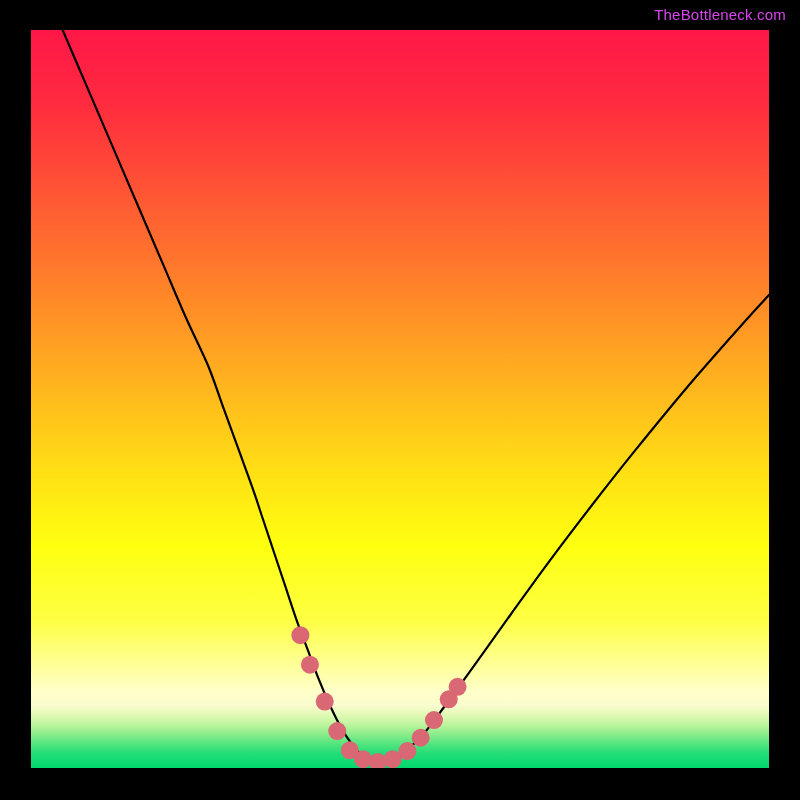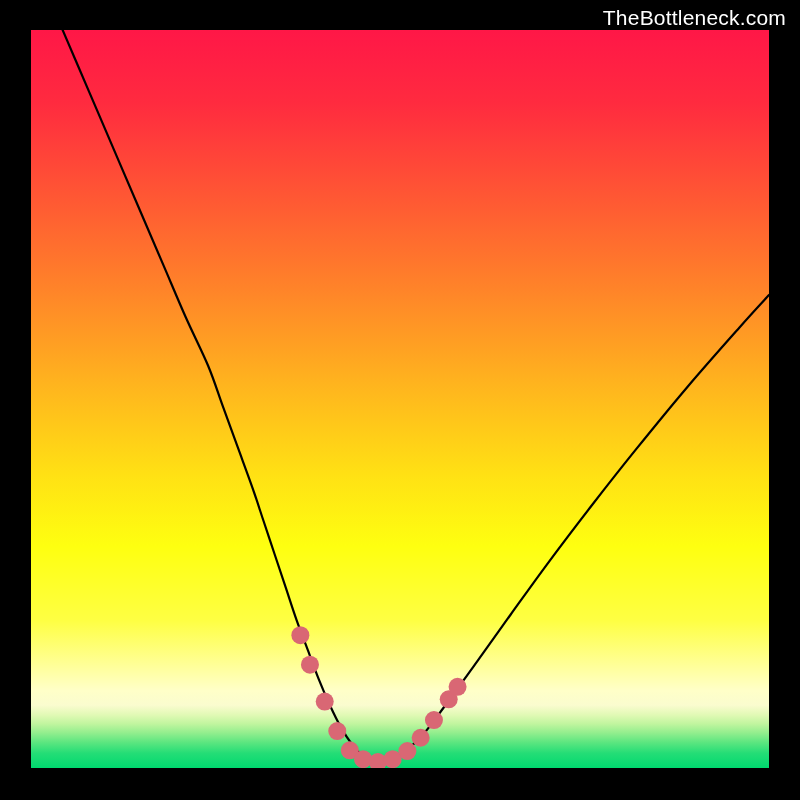--- a/index.html
+++ b/index.html
@@ -39,22 +39,22 @@
     left: 0;
     top: 0;
     width: 100%;
     height: 100%;
     overflow: visible;
   }
   .watermark {
     position: absolute;
     top: 6px;
     right: 14px;
-    color: #ffffff;
-    font-size: 21px;
+    color: #d946ef;
+    font-size: 15px;
     font-weight: 500;
     letter-spacing: 0.2px;
     user-select: none;
   }
 </style>
 </head>
 <body>
 
 <div class="frame">
 

